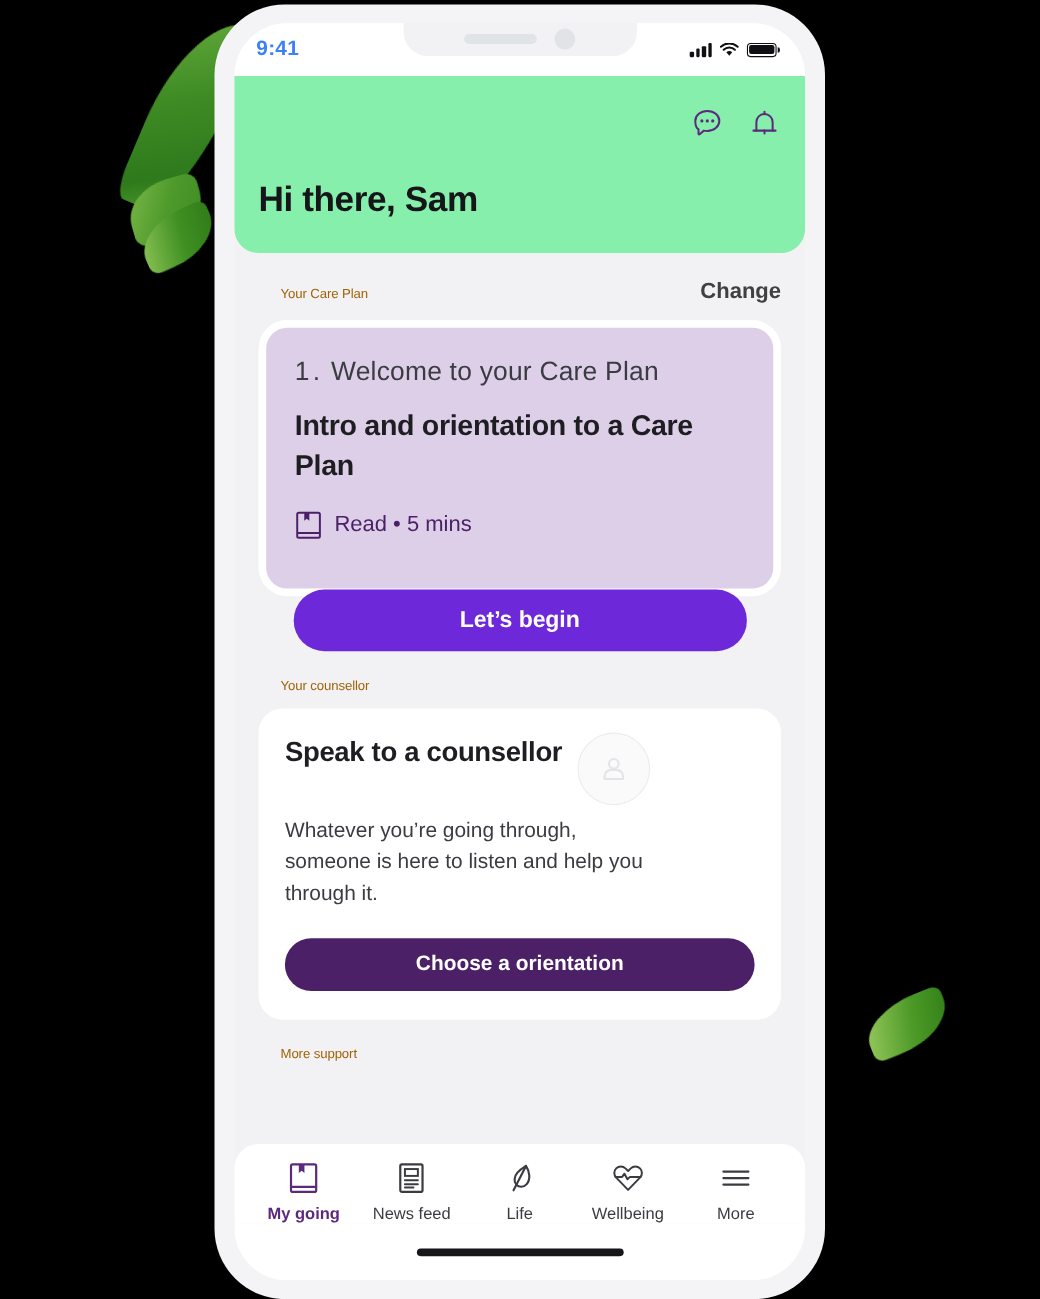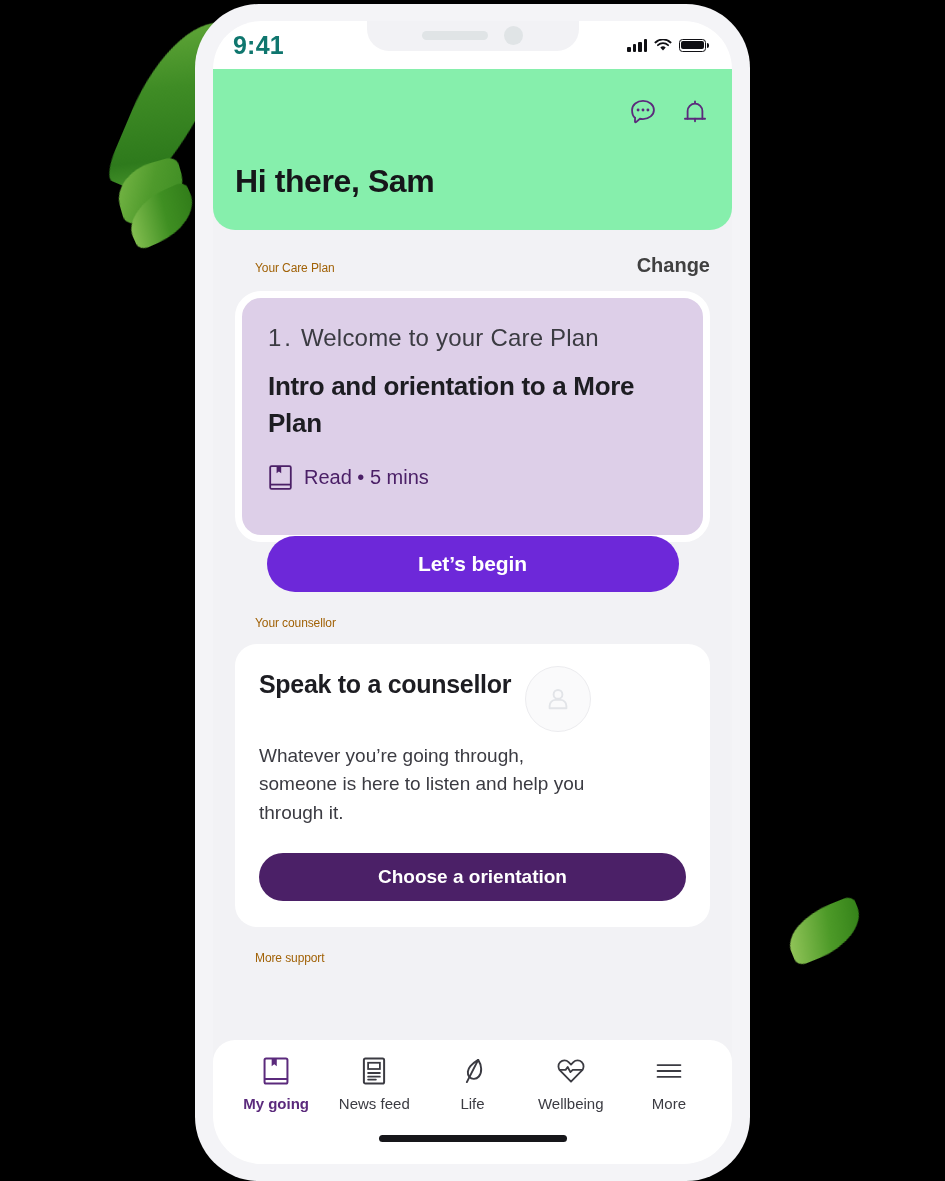--- a/index.html
+++ b/index.html
@@ -81,23 +81,23 @@
     position: relative;
     height: 48px;
     flex: 0 0 48px;
     background: #ffffff;
     display: flex;
     align-items: center;
     justify-content: space-between;
     padding: 0 26px 0 20px;
   }
   .status-time {
-    font-size: 25px;
-    font-weight: bold;
-    color: #0f766e;
+    font-size: 19px;
+    font-weight: bold;
+    color: #3b82f6;
     letter-spacing: 0.2px;
   }
   .notch {
     position: absolute;
     left: 50%;
     transform: translateX(-50%);
     top: -17px;
     width: 212px; height: 47px;
     background: #f2f2f5;
     border-radius: 0 0 22px 22px;
@@ -398,21 +398,21 @@
           <div class="section-title">Your Care Plan</div>
           <div class="section-link">Change</div>
         </div>
 
         <div class="plan-wrap">
           <div class="plan-card">
             <div class="plan-step">
               <span class="num">1.</span>
               <span>Welcome to your Care Plan</span>
             </div>
-            <div class="plan-title">Intro and orientation to a More Plan</div>
+            <div class="plan-title">Intro and orientation to a Care Plan</div>
             <div class="plan-meta">
               <svg width="25" height="27" viewBox="0 0 25 27">
                 <rect x="2.2" y="2.2" width="20.6" height="22.6" rx="1.4" fill="none" stroke="#4b2067" stroke-width="1.8"></rect>
                 <path d="M2.2 20.6h20.6" stroke="#4b2067" stroke-width="1.8"></path>
                 <path d="M8.6 2.2h4.6v7.1l-2.3-1.8-2.3 1.8z" fill="#4b2067"></path>
               </svg>
               <span>Read • 5 mins</span>
             </div>
           </div>
           <button class="cta-primary">Let’s begin</button>

